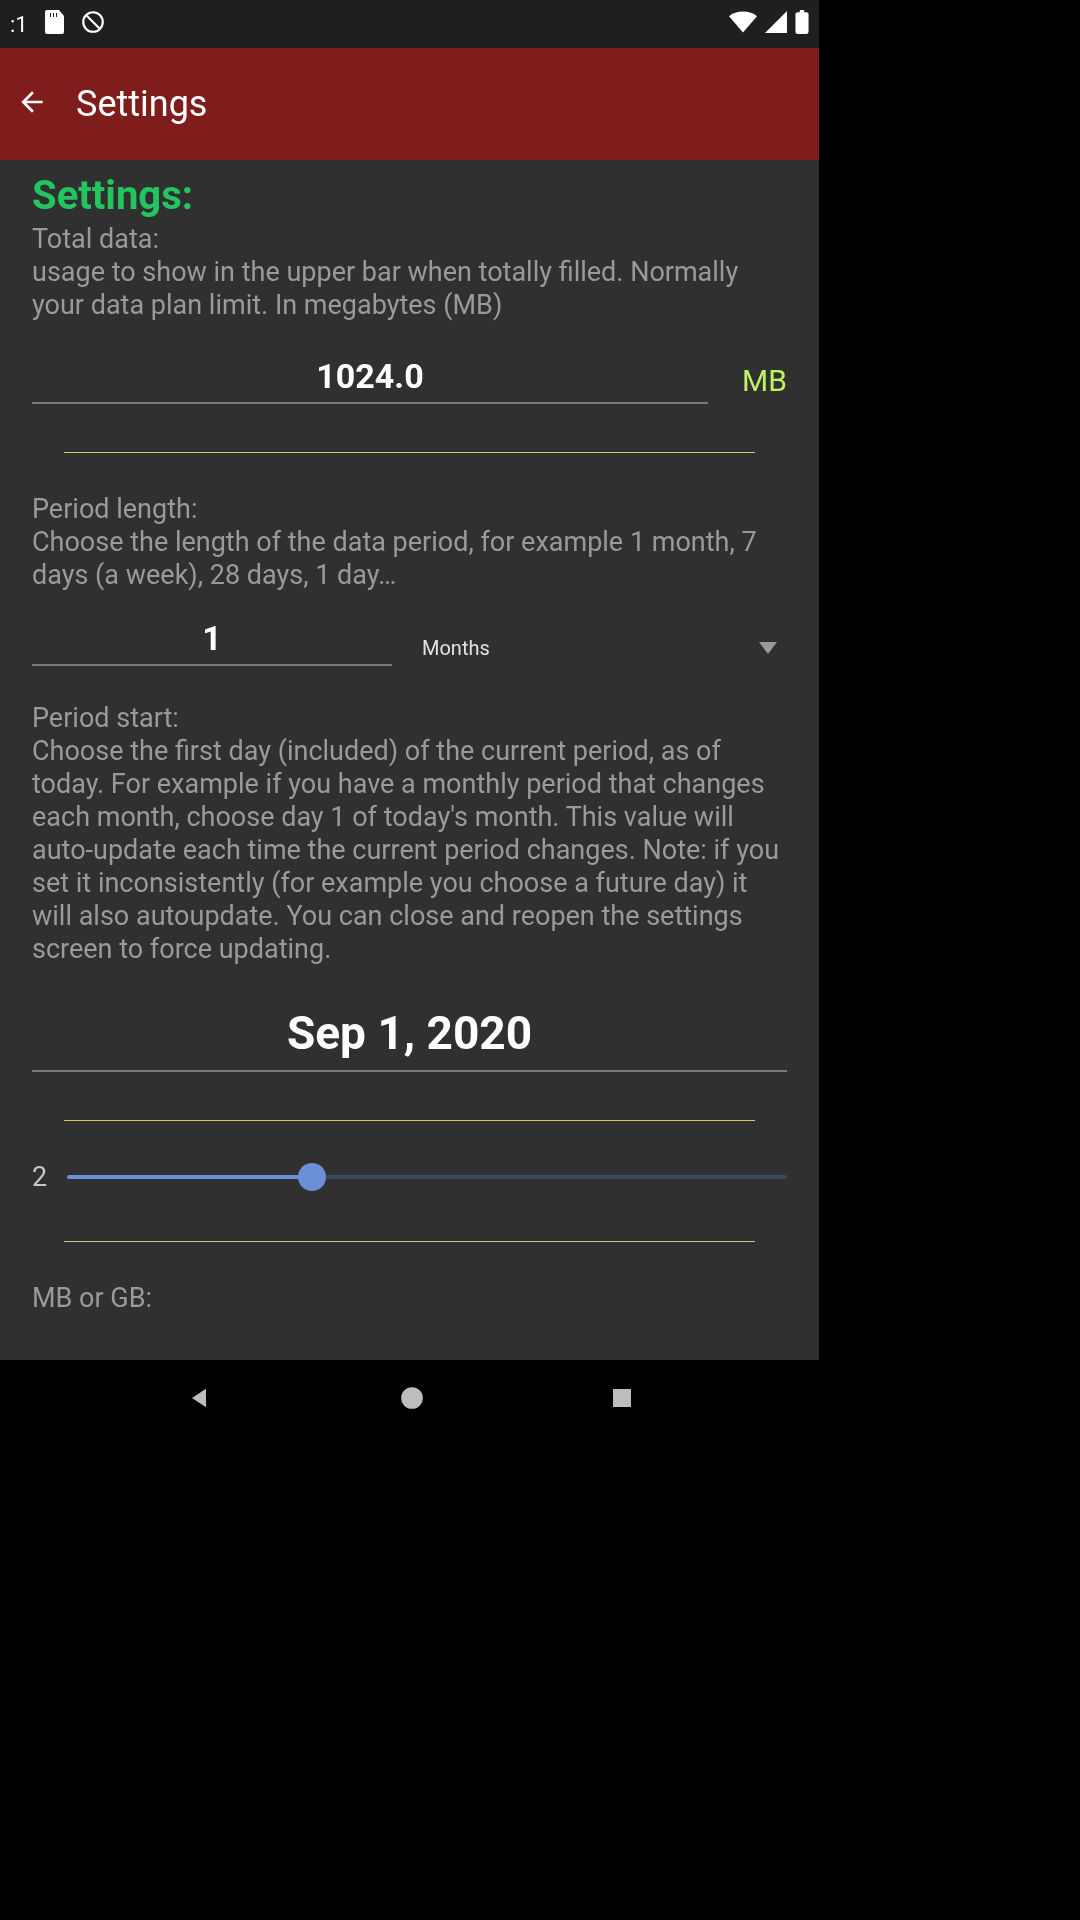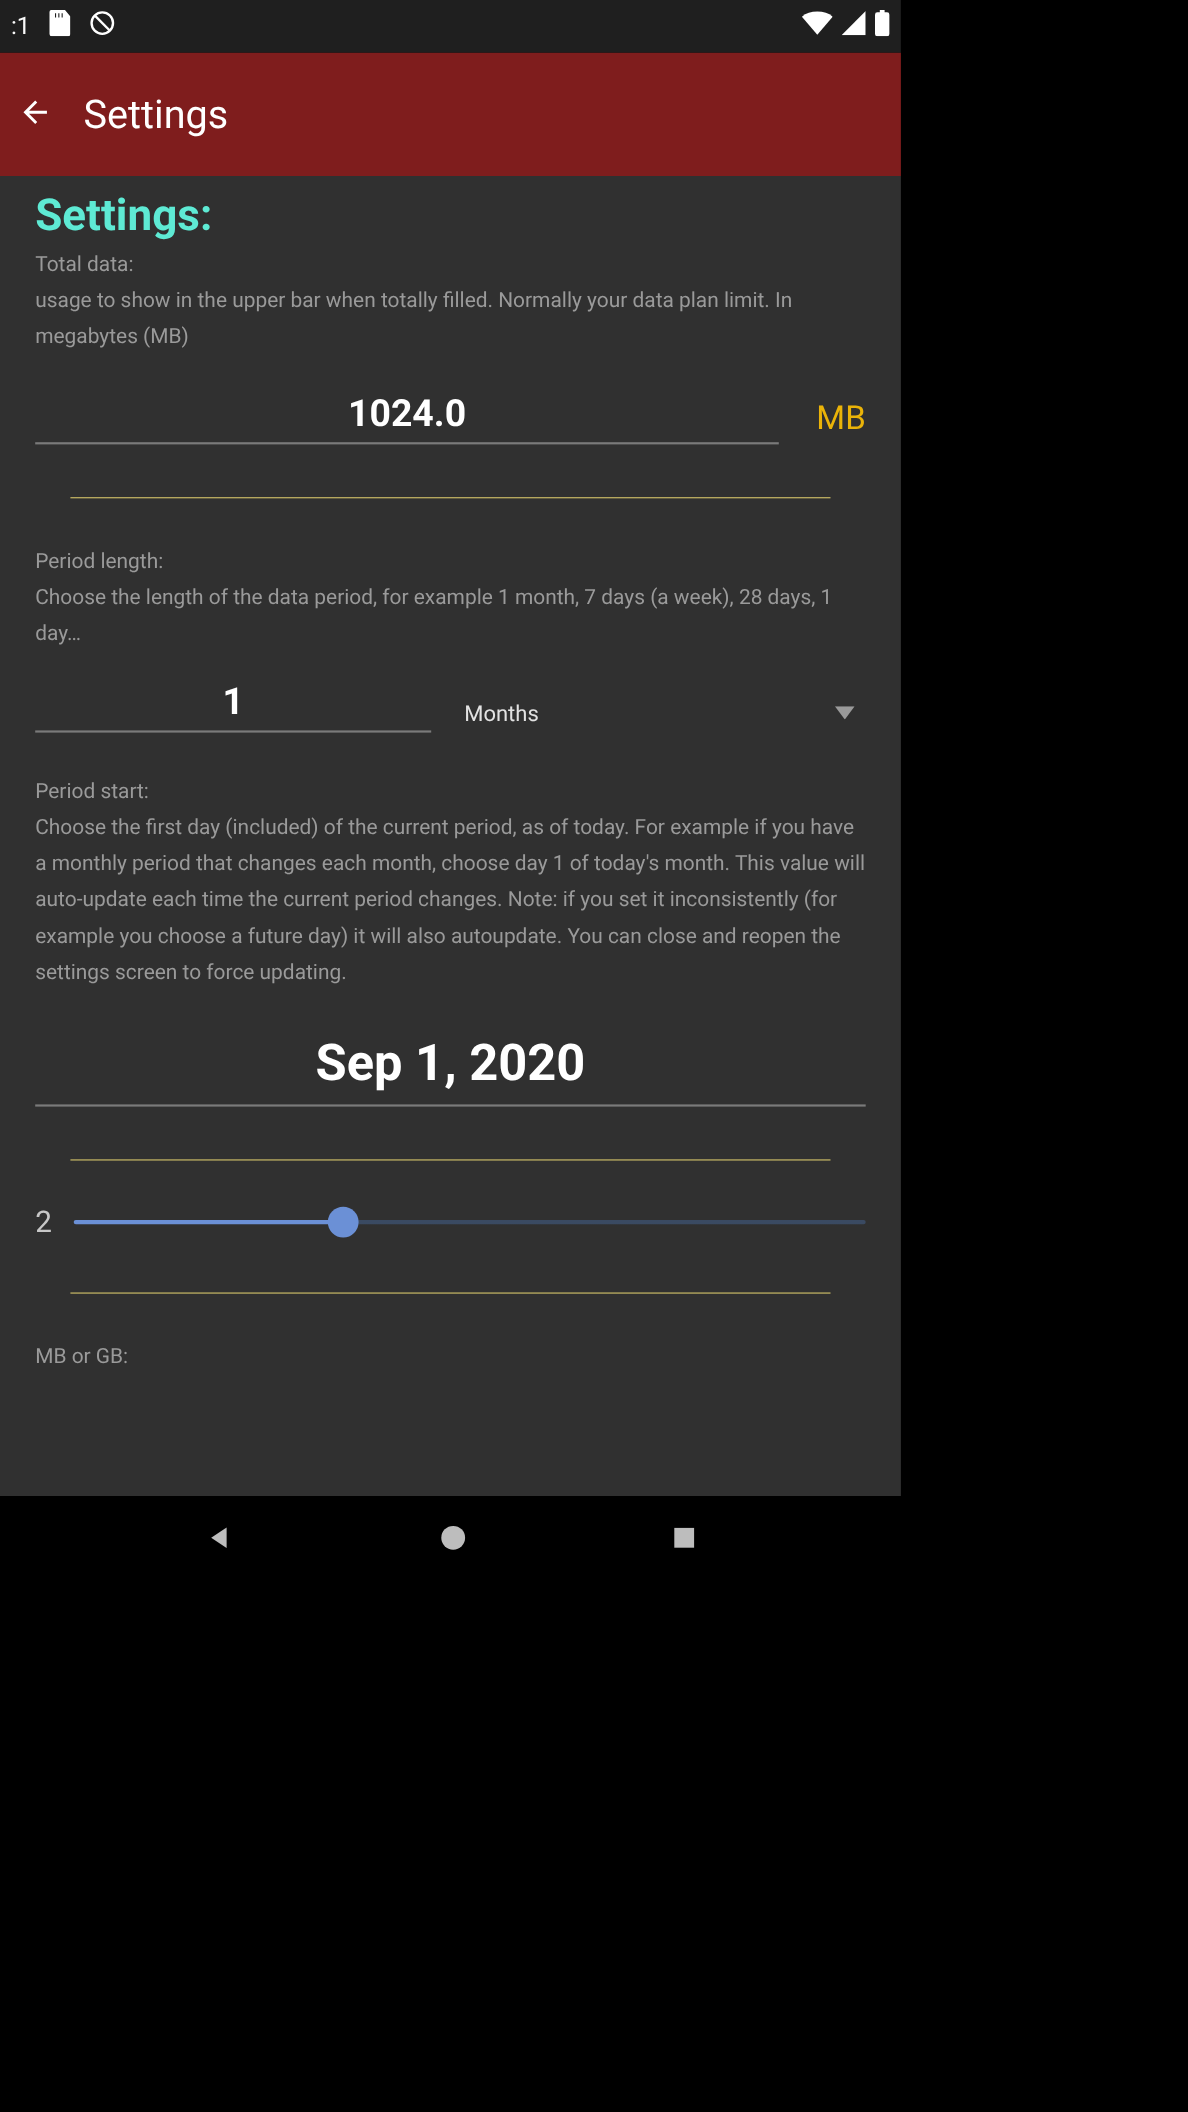--- a/index.html
+++ b/index.html
@@ -44,25 +44,25 @@
     .content {
       background: #303030;
       height: calc(100% - 48px - 112px - 80px);
       overflow: hidden;
       padding: 0 32px;
       color: #c7c7c7;
     }
     .section-heading {
       font-size: 40px;
       font-weight: 700;
-      color: #5eead4;
+      color: #22c55e;
       margin-top: 12px;
     }
     .desc {
-      font-size: 19px;
+      font-size: 27px;
       line-height: 33px;
       color: #9a9a9a;
       margin-top: 4px;
     }
     .label-strong { color: #9a9a9a; }
 
     .input-row {
       display: flex;
       align-items: flex-end;
       gap: 34px;
@@ -75,21 +75,21 @@
       border-bottom: 2px solid #7a7a7a;
       color: #ffffff;
       font-size: 34px;
       font-weight: 700;
       text-align: center;
       padding: 6px 4px;
       font-family: inherit;
     }
     .unit {
       font-size: 30px;
-      color: #eab308;
+      color: #bef264;
       padding-bottom: 6px;
     }
 
     .divider {
       border: none;
       border-top: 1px solid #d6c56a;
       margin: 48px 32px 40px 32px;
     }
 
     .period-row { display: flex; align-items: flex-end; gap: 30px; margin-top: 20px; }

